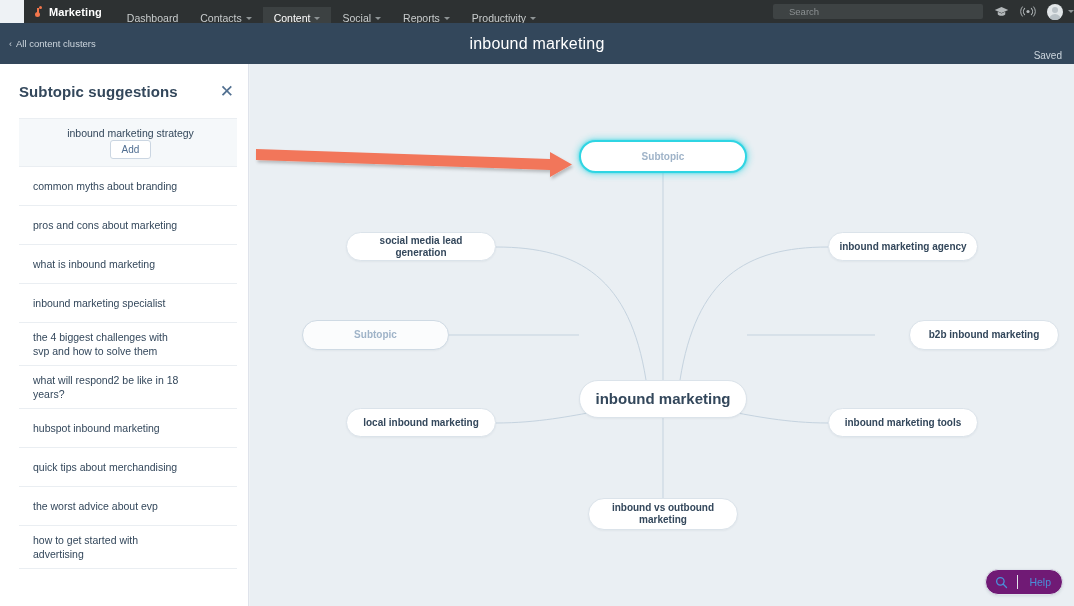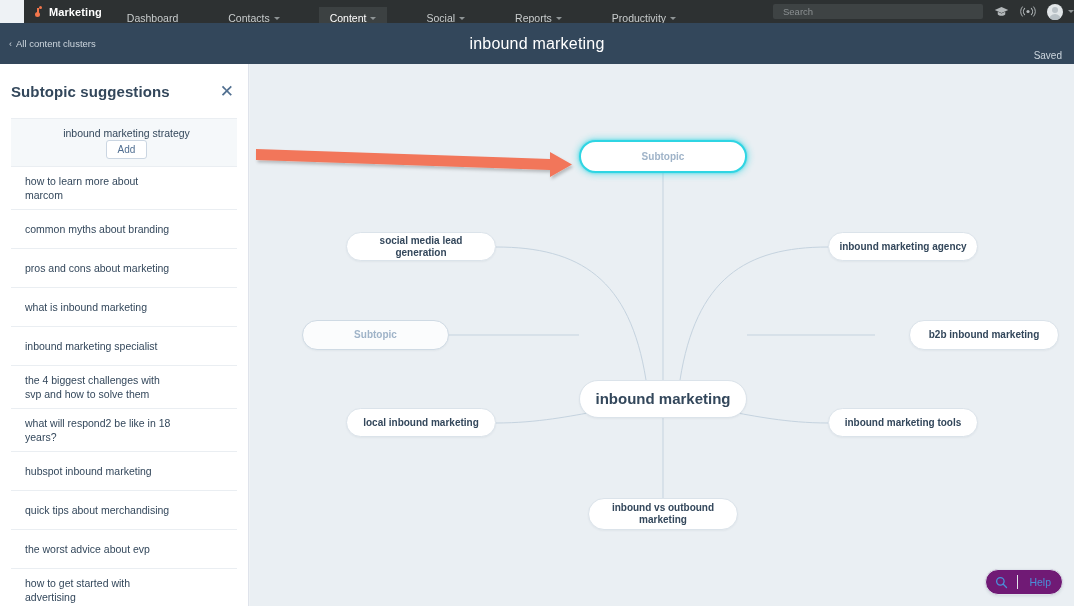--- a/index.html
+++ b/index.html
@@ -23,38 +23,38 @@
   .hs-logo .sprk { position: absolute; width: 5px; height: 5px; border-radius: 50%;
     background: #f2764b; left: 4px; top: 7px; }
   .hs-logo .dot { position: absolute; width: 3px; height: 3px; border-radius: 50%;
     background: #f2764b; left: 8px; top: 1px; }
   .hs-logo .stem { position: absolute; width: 1.5px; height: 7px; background: #f2764b;
     left: 6px; top: 3px; }
   .brandname {
     color: #ffffff; font-size: 11px; font-weight: bold;
     margin-left: 5px; letter-spacing: .1px; white-space: nowrap;
   }
-  .navitems { display: flex; align-items: center; height: 36px; margin-left: 14px; gap: 28px; }
+  .navitems { display: flex; align-items: center; height: 36px; margin-left: 14px; }
   .navitem {
     color: #c8cccd; font-size: 10.5px; height: 23px; line-height: 23px;
     padding: 0 11px; white-space: nowrap; cursor: default;
   }
   .navitem.active { background: #3c4142; color: #ffffff; }
   .caret {
     display: inline-block; margin-left: 4px;
     border-left: 3px solid transparent; border-right: 3px solid transparent;
     border-top: 3px solid #8e9495; vertical-align: middle;
   }
   .nav-right {
     position: absolute; right: 0; top: 0; height: 23px;
     display: flex; align-items: center;
   }
   .searchbox {
     width: 210px; height: 15px; background: #3e4344; border-radius: 2px;
-    display: flex; align-items: center; padding: 0 10px; margin-right: 11px;
+    display: flex; align-items: center; padding: 0 16px; margin-right: 11px;
   }
   .searchbox span { color: #8b9092; font-size: 9.5px; }
   .nav-icon { margin-right: 11px; display: flex; align-items: center; }
   .avatar-wrap { display: flex; align-items: center; margin-right: 24px; }
   .avatar {
     width: 16px; height: 16px; border-radius: 50%;
     background: #e2e6e8; overflow: hidden; position: relative;
   }
   .avatar .head { position: absolute; width: 6px; height: 6px; border-radius: 50%;
     background: #b9c1c6; left: 5px; top: 3px; }
@@ -86,20 +86,21 @@
     position: absolute; right: 12px; color: #cdd6de; font-size: 10px; margin-top: 24px;
   }
 
   
   .sidebar {
     position: absolute; top: 64px; left: 0;
     width: 249px; height: 542px;
     background: #ffffff;
     border-right: 1px solid #dfe3eb;
     overflow: hidden;
+    padding-left: 8px;
   }
   .sb-header {
     height: 54px; display: flex; align-items: center;
     justify-content: space-between; padding: 0 14px 0 11px;
   }
   .sb-title { font-size: 15px; font-weight: bold; color: #33475b; letter-spacing: .1px; }
   .sb-close { color: #516f90; font-size: 17px; line-height: 1; cursor: pointer; }
   .sb-list { padding: 0 11px; }
   .sb-item {
     min-height: 39px; border-bottom: 1px solid #eaeef2;
@@ -257,23 +258,20 @@
       <div class="sb-title">Subtopic suggestions</div>
       <div class="sb-close">✕</div>
     </div>
     <div class="sb-list">
 
       <div class="sb-item highlight">
         <div class="sb-item-label">inbound marketing strategy</div>
         <button class="add-btn">Add</button>
       </div>
       <div class="sb-item">
-        <div class="sb-item-label">how to learn more about marcom</div>
-      </div>
-      <div class="sb-item">
         <div class="sb-item-label">common myths about branding</div>
       </div>
       <div class="sb-item">
         <div class="sb-item-label">pros and cons about marketing</div>
       </div>
       <div class="sb-item">
         <div class="sb-item-label">what is inbound marketing</div>
       </div>
       <div class="sb-item">
         <div class="sb-item-label">inbound marketing specialist</div>

